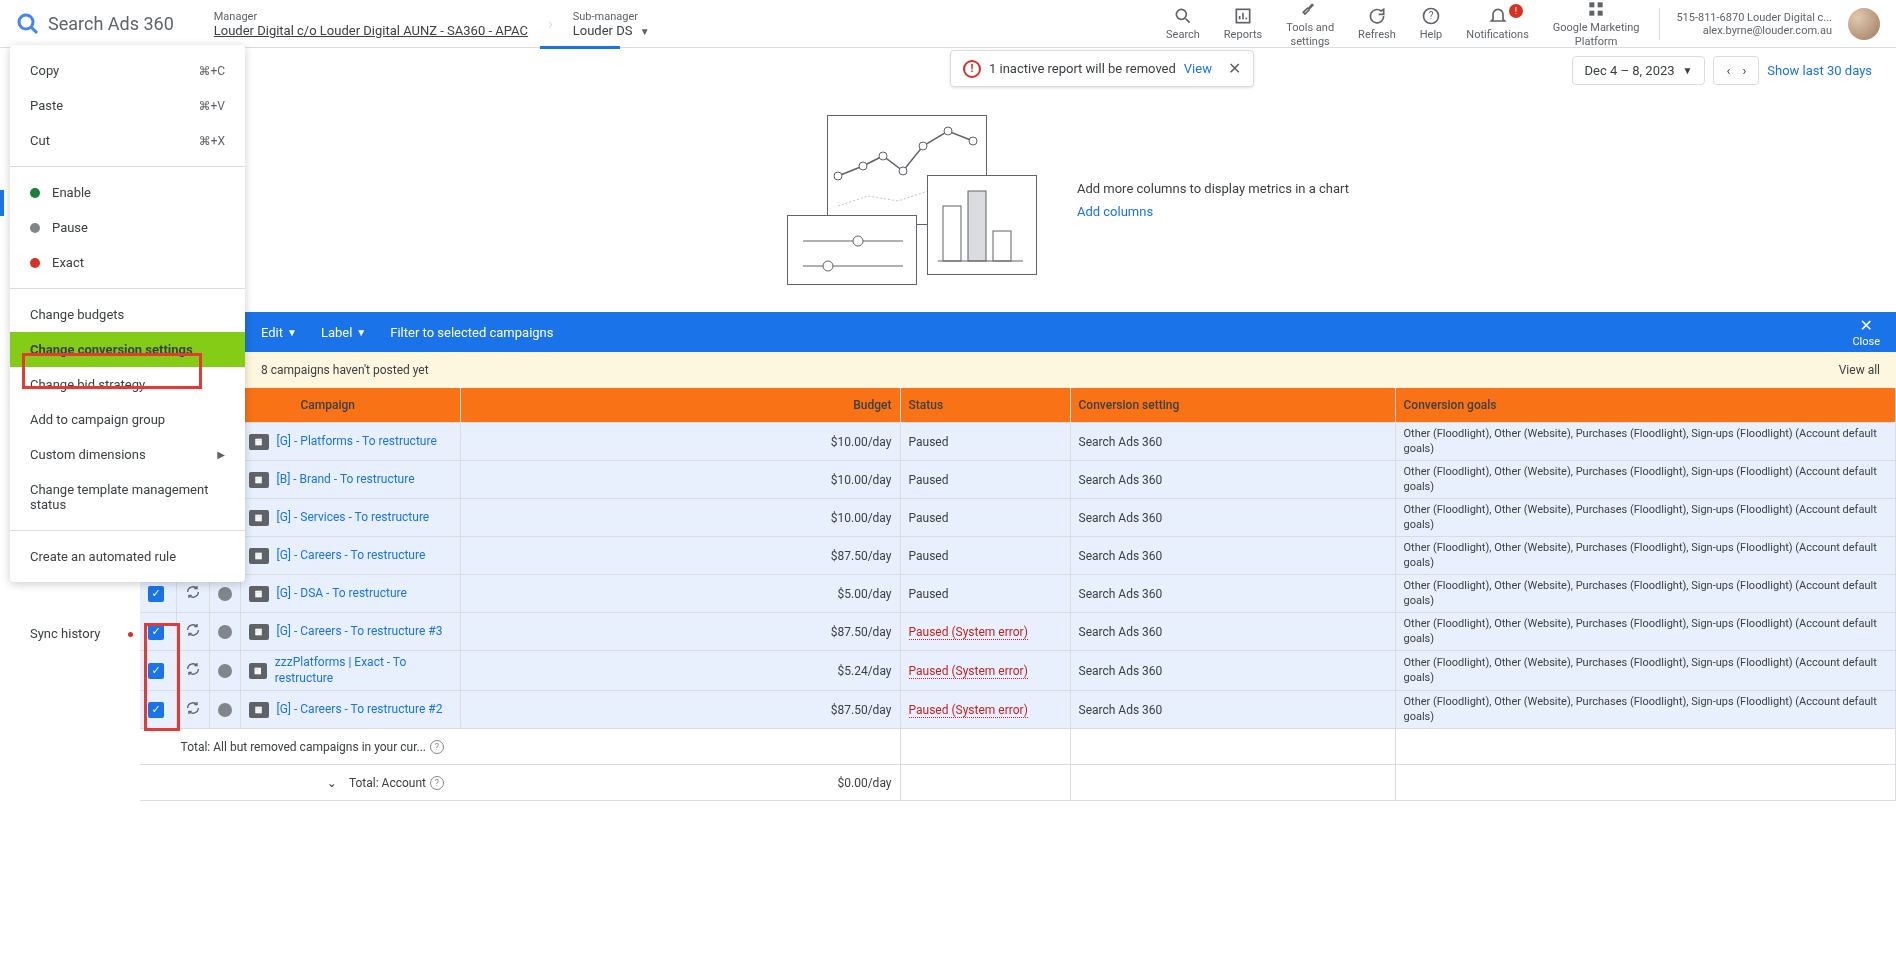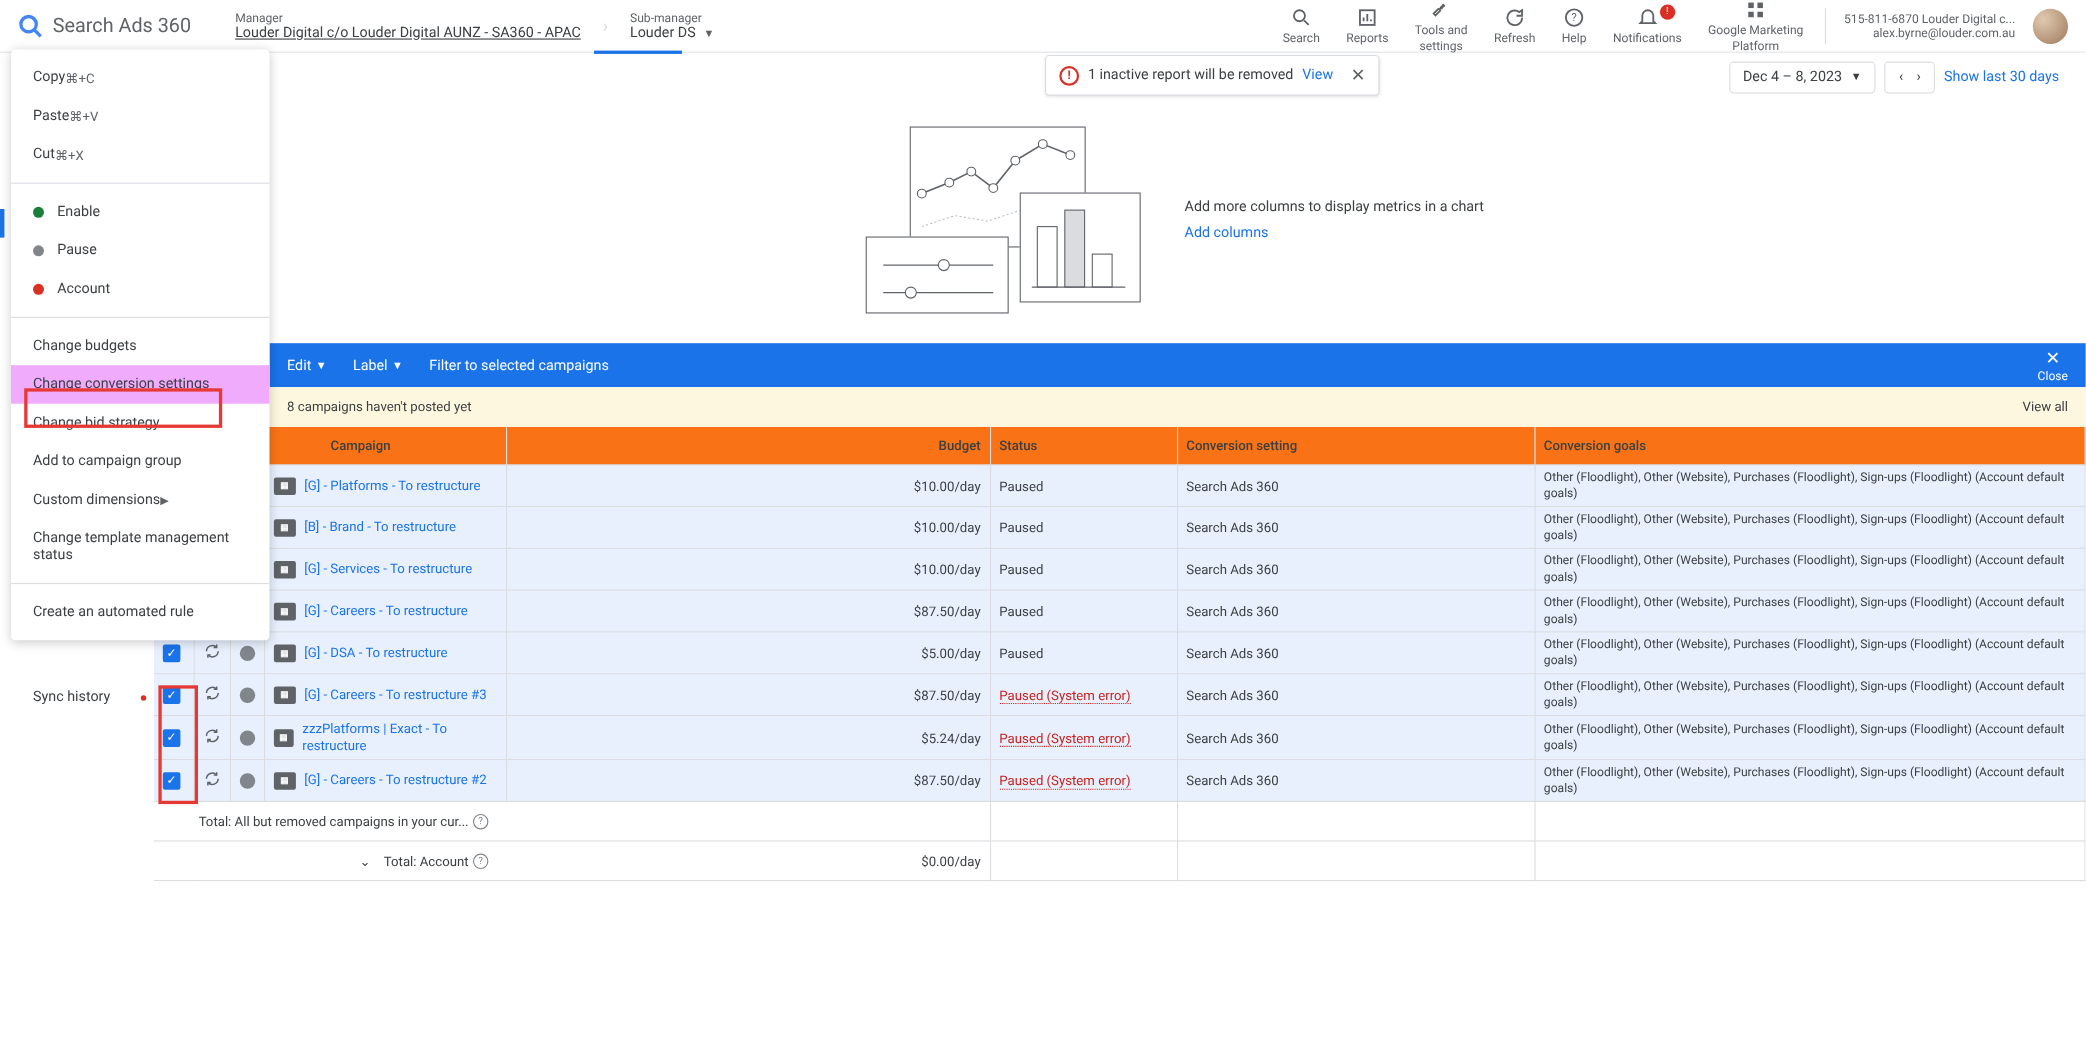--- a/index.html
+++ b/index.html
@@ -38,22 +38,22 @@
   
   
   .date-controls { position: absolute; top: 56px; right: 24px; display: flex; align-items: center; gap: 8px; z-index: 15; }
   .date-picker { border: 1px solid #dadce0; border-radius: 4px; padding: 6px 12px; display: flex; align-items: center; gap: 8px; cursor: pointer; background: #fff; }
   .date-nav { border: 1px solid #dadce0; border-radius: 4px; padding: 6px; cursor: pointer; display: flex; background: #fff; }
   .date-nav span { padding: 0 6px; }
   .show-last { color: #1a73e8; cursor: pointer; font-size: 13px; }
   
   
   .context-menu { position: absolute; top: 45px; left: 10px; width: 235px; background: #fff; box-shadow: 0 2px 10px rgba(0,0,0,0.2); border-radius: 4px; z-index: 30; padding: 8px 0; }
-  .menu-item { display: flex; align-items: center; padding: 10px 20px; cursor: pointer; font-size: 13px; color: #3c4043; }
-  .menu-item.highlighted { background: #f0abfc; }
+  .menu-item { display: flex; align-items: center; padding: 10px 20px; cursor: pointer; font-size: 13px; color: #3c4043; justify-content: space-between; }
+  .menu-item.highlighted { background: #84cc16; font-weight: bold; }
   .menu-item-left { display: flex; align-items: center; gap: 12px; }
   .menu-shortcut { color: #5f6368; font-size: 12px; }
   .menu-divider { height: 1px; background: #dadce0; margin: 8px 0; }
   .menu-dot { width: 10px; height: 10px; border-radius: 50%; }
   .menu-dot.green { background: #188038; }
   .menu-dot.grey { background: #80868b; }
   .menu-dot.red { background: #d93025; }
   .menu-chevron { color: #5f6368; font-size: 10px; }
   
   
@@ -251,21 +251,21 @@
     </div>
   <div class="menu-item">
       <span class="menu-item-left">
         <span class="menu-dot grey"></span>
         <span>Pause</span>
       </span>
     </div>
   <div class="menu-item">
       <span class="menu-item-left">
         <span class="menu-dot red"></span>
-        <span>Account</span>
+        <span>Exact</span>
       </span>
     </div>
   <div class="menu-divider"></div>
   <div class="menu-item">
       <span>Change budgets</span>
     </div>
   <div class="menu-item highlighted">
       <span>Change conversion settings</span>
     </div>
   <div class="menu-item">

